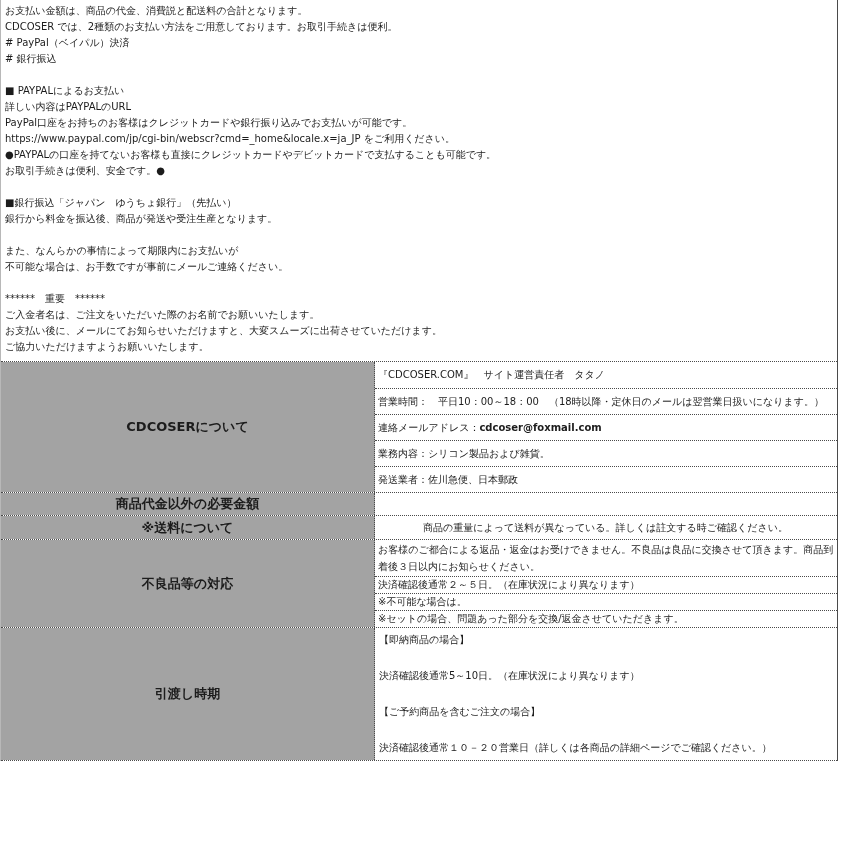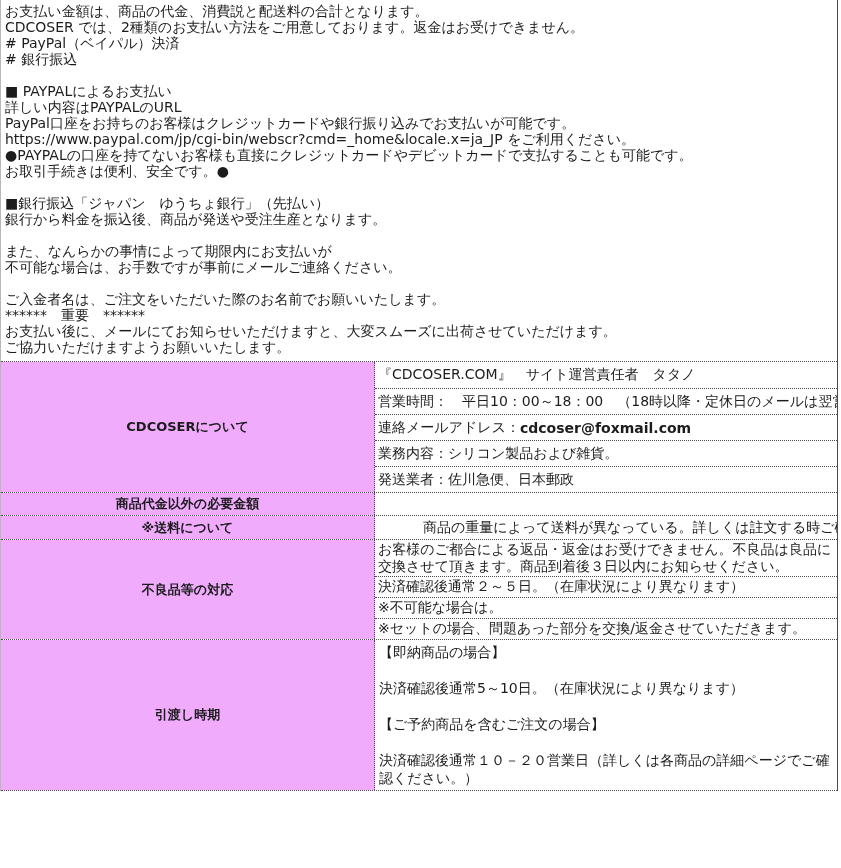--- a/index.html
+++ b/index.html
@@ -17,31 +17,31 @@
     background:#ffffff;
   }
   .trow{
     display:flex;
     border-bottom:1px dotted #4a4a4a;
     align-items:stretch;
   }
   .th{
     width:374px;flex:none;box-sizing:border-box;
     border-right:1px dotted #4a4a4a;
-    background:#f0abfc;
+    background:#a3a3a3;
     display:flex;align-items:center;justify-content:center;
     font-weight:bold;font-size:13px;text-align:center;
     padding:2px 6px;
   }
   .th-white{background:#ffffff;}
   .td{flex:1;min-width:0;display:flex;flex-direction:column;justify-content:stretch;}
   .subrow{
     box-sizing:border-box;
     padding:2px 3px;
-    font-size:14px;
+    font-size:10px;
     display:flex;align-items:center;
     white-space:nowrap;overflow:hidden;
     flex:1;
   }
   .subrow + .subrow{border-top:1px dotted #4a4a4a;}
   .line{min-height:16px;line-height:16px;}
   .seg-b{font-weight:bold;}
 
   
   .row-payment-method .subrow{display:block;white-space:normal;padding:3px 4px 6px 4px;}
@@ -54,39 +54,39 @@
   .row-delivery-time .line{min-height:18px;line-height:18px;}
 </style>
 </head>
 <body>
 
 <div class="info-table">
     <div class="trow row-payment-method">
       <div class="td">
         <div class="subrow">
           <div class="line">お支払い金額は、商品の代金、消費説と配送料の合計となります。</div>
-          <div class="line">CDCOSER では、2種類のお支払い方法をご用意しております。返金はお受けできません。</div>
+          <div class="line">CDCOSER では、2種類のお支払い方法をご用意しております。お取引手続きは便利。</div>
           <div class="line"># PayPal（ベイパル）決済</div>
           <div class="line"># 銀行振込</div>
           <div class="line"></div>
           <div class="line">■ PAYPALによるお支払い</div>
           <div class="line">詳しい内容はPAYPALのURL</div>
           <div class="line">PayPal口座をお持ちのお客様はクレジットカードや銀行振り込みでお支払いが可能です。</div>
           <div class="line">https://www.paypal.com/jp/cgi-bin/webscr?cmd=_home&amp;locale.x=ja_JP をご利用ください。</div>
           <div class="line">●PAYPALの口座を持てないお客様も直接にクレジットカードやデビットカードで支払することも可能です。</div>
           <div class="line">お取引手続きは便利、安全です。●</div>
           <div class="line"></div>
           <div class="line">■銀行振込「ジャパン　ゆうちょ銀行」（先払い）</div>
           <div class="line">銀行から料金を振込後、商品が発送や受注生産となります。</div>
           <div class="line"></div>
           <div class="line">また、なんらかの事情によって期限内にお支払いが</div>
           <div class="line">不可能な場合は、お手数ですが事前にメールご連絡ください。</div>
           <div class="line"></div>
+          <div class="line">******　重要　******</div>
           <div class="line">ご入金者名は、ご注文をいただいた際のお名前でお願いいたします。</div>
-          <div class="line">******　重要　******</div>
           <div class="line">お支払い後に、メールにてお知らせいただけますと、大変スムーズに出荷させていただけます。</div>
           <div class="line">ご協力いただけますようお願いいたします。</div>
         </div>
       </div>
     </div>
     <div class="trow row-about-cdcoser">
       <div class="th">CDCOSERについて</div>
       <div class="td">
         <div class="subrow">『CDCOSER.COM』　サイト運営責任者　タタノ</div>
         <div class="subrow">営業時間：　平日10：00～18：00　（18時以降・定休日のメールは翌営業日扱いになります。）</div>

